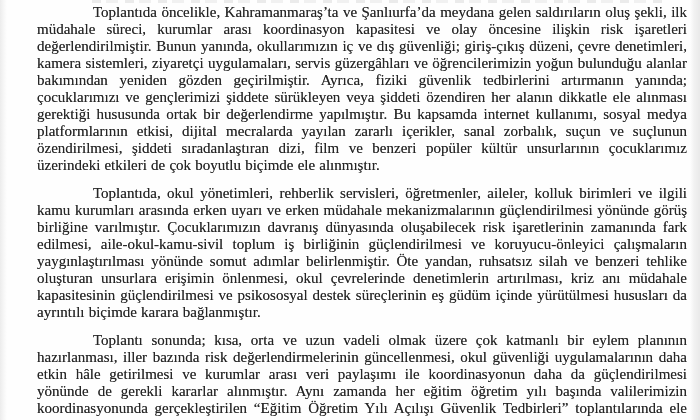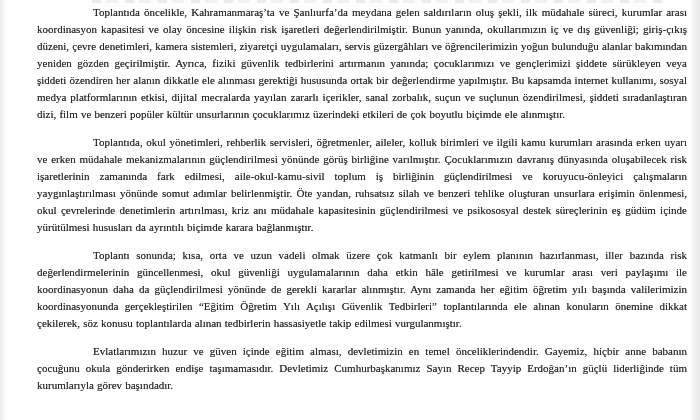--- a/index.html
+++ b/index.html
@@ -44,21 +44,21 @@
     background: repeating-linear-gradient(90deg,
       rgba(60,60,60,0.18) 0 9px,
       rgba(0,0,0,0)       9px 14px,
       rgba(60,60,60,0.12) 14px 26px,
       rgba(0,0,0,0)       26px 33px);
     opacity: 0.55;
   }
   p.doc-paragraph {
     margin: 0 0 11px 0;
     font-family: "Liberation Serif", "DejaVu Serif", serif;
-    font-size: 11px;
+    font-size: 15px;
     line-height: 17px;
     color: #262626;
     text-align: justify;
     text-indent: 56px;
     text-shadow: 0 0 0.5px rgba(45,45,45,0.65);
     word-spacing: 0.4px;
   }
 </style>
 </head>
 <body>

